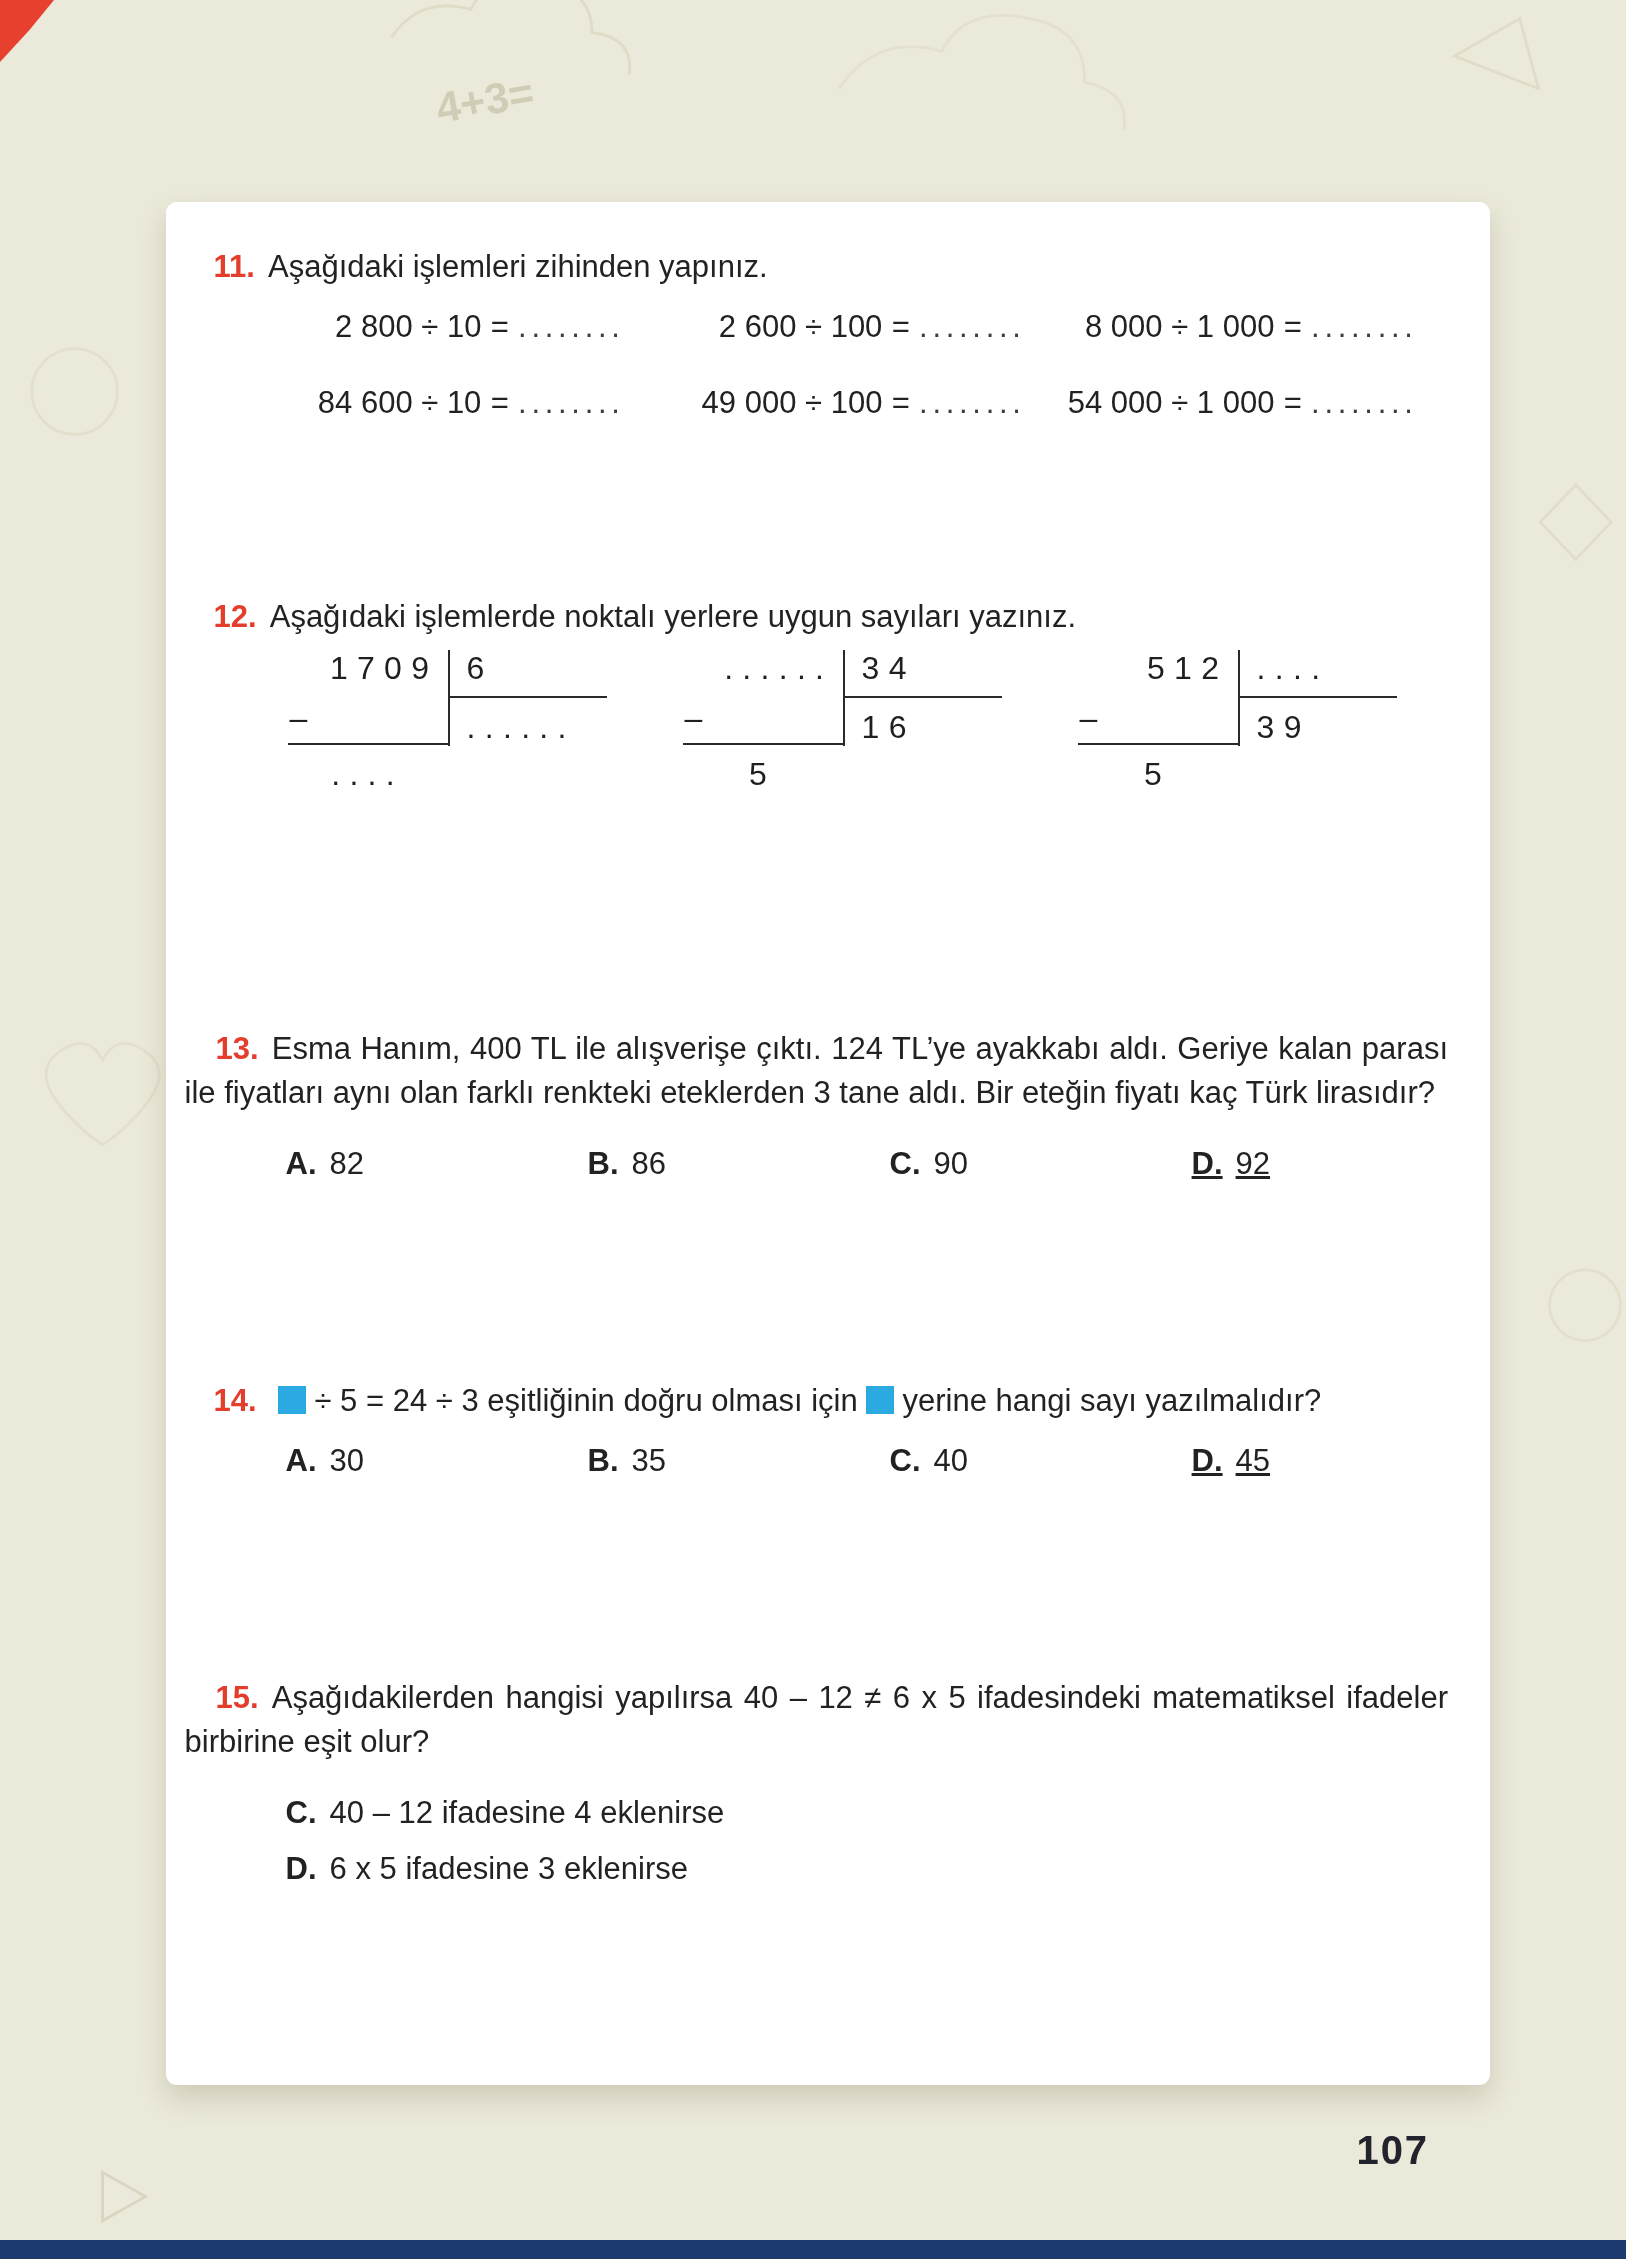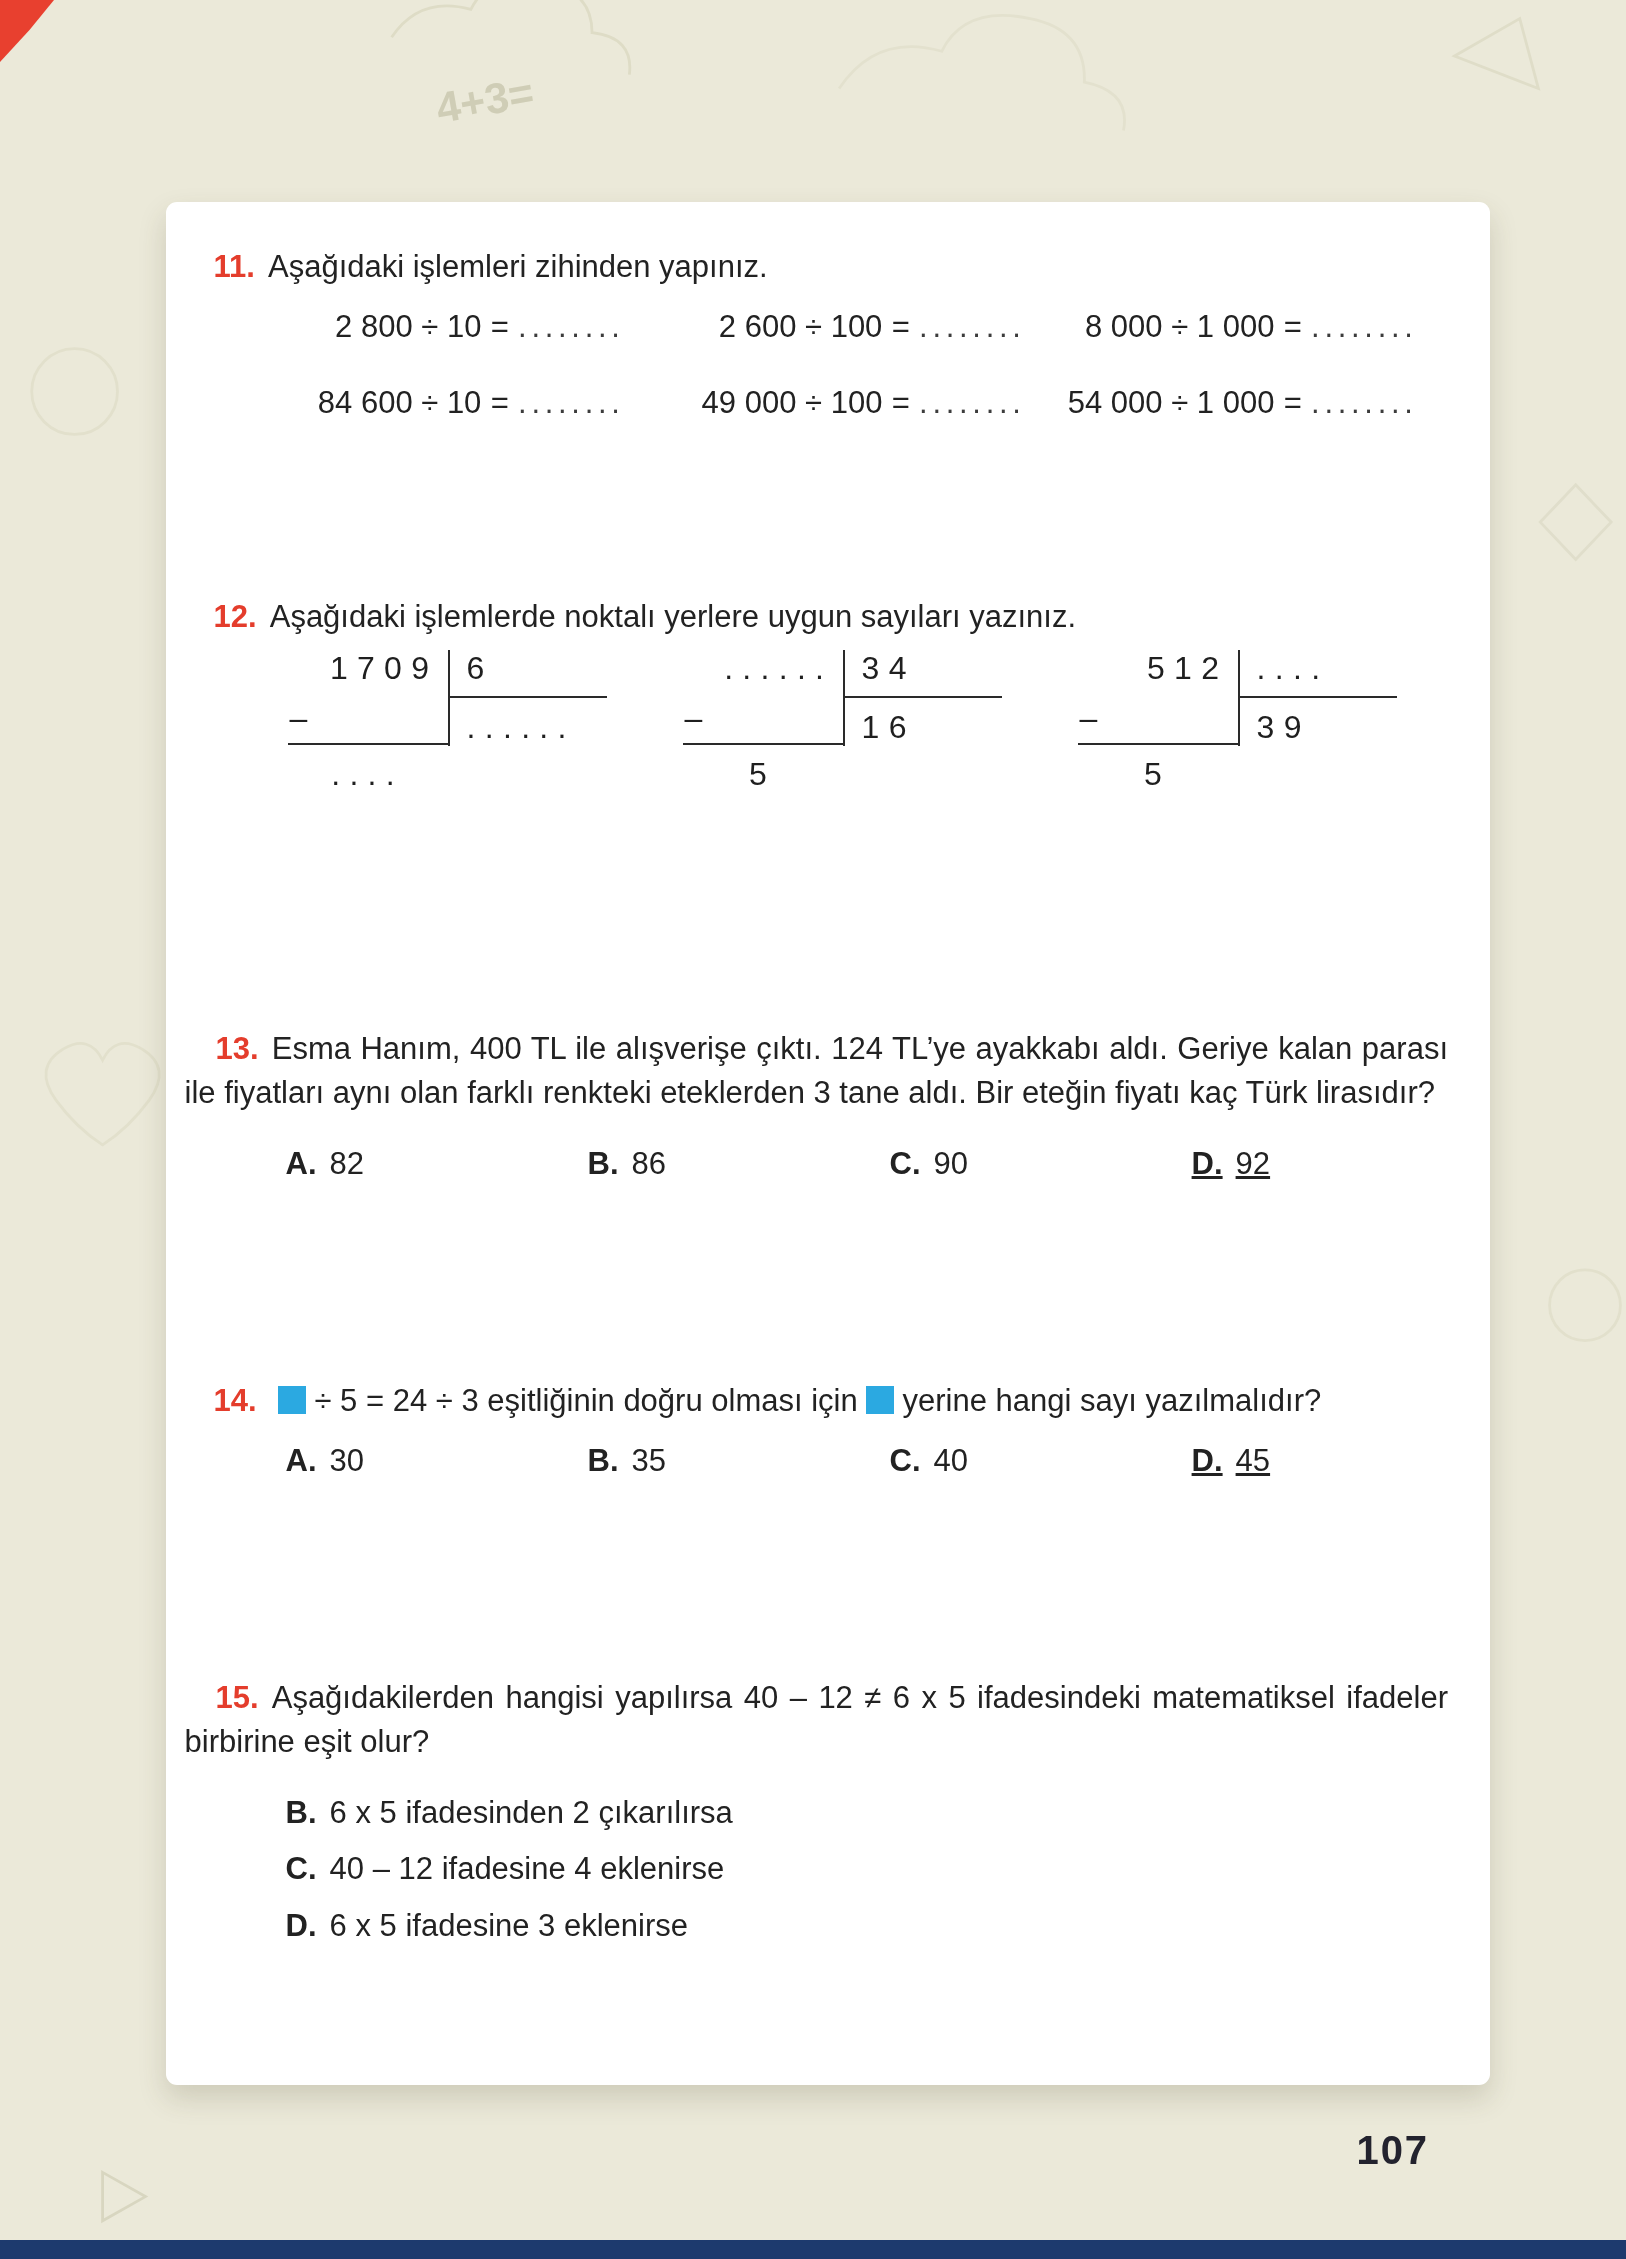--- a/index.html
+++ b/index.html
@@ -240,23 +240,20 @@
       <div class="opt">
         <span class="opt-letter">D.</span><span>45</span>
       </div>
     </div>
 
     <p class="q-para m-q15">
       <span class="qnum">15.</span><span>Aşağıdakilerden hangisi yapılırsa 40 – 12 ≠ 6 x 5 ifadesindeki matematiksel ifadeler birbirine eşit olur?</span>
     </p>
     <div class="opt-list">
       <div class="opt-line">
-        <span class="opt-letter">B.</span><span>6 x 5 ifadesinden 2 çıkarılırsa</span>
-      </div>
-      <div class="opt-line">
         <span class="opt-letter">C.</span><span>40 – 12 ifadesine 4 eklenirse</span>
       </div>
       <div class="opt-line">
         <span class="opt-letter">D.</span><span>6 x 5 ifadesine 3 eklenirse</span>
       </div>
     </div>
 
   </div>
 
   <div class="page-number">107</div>

